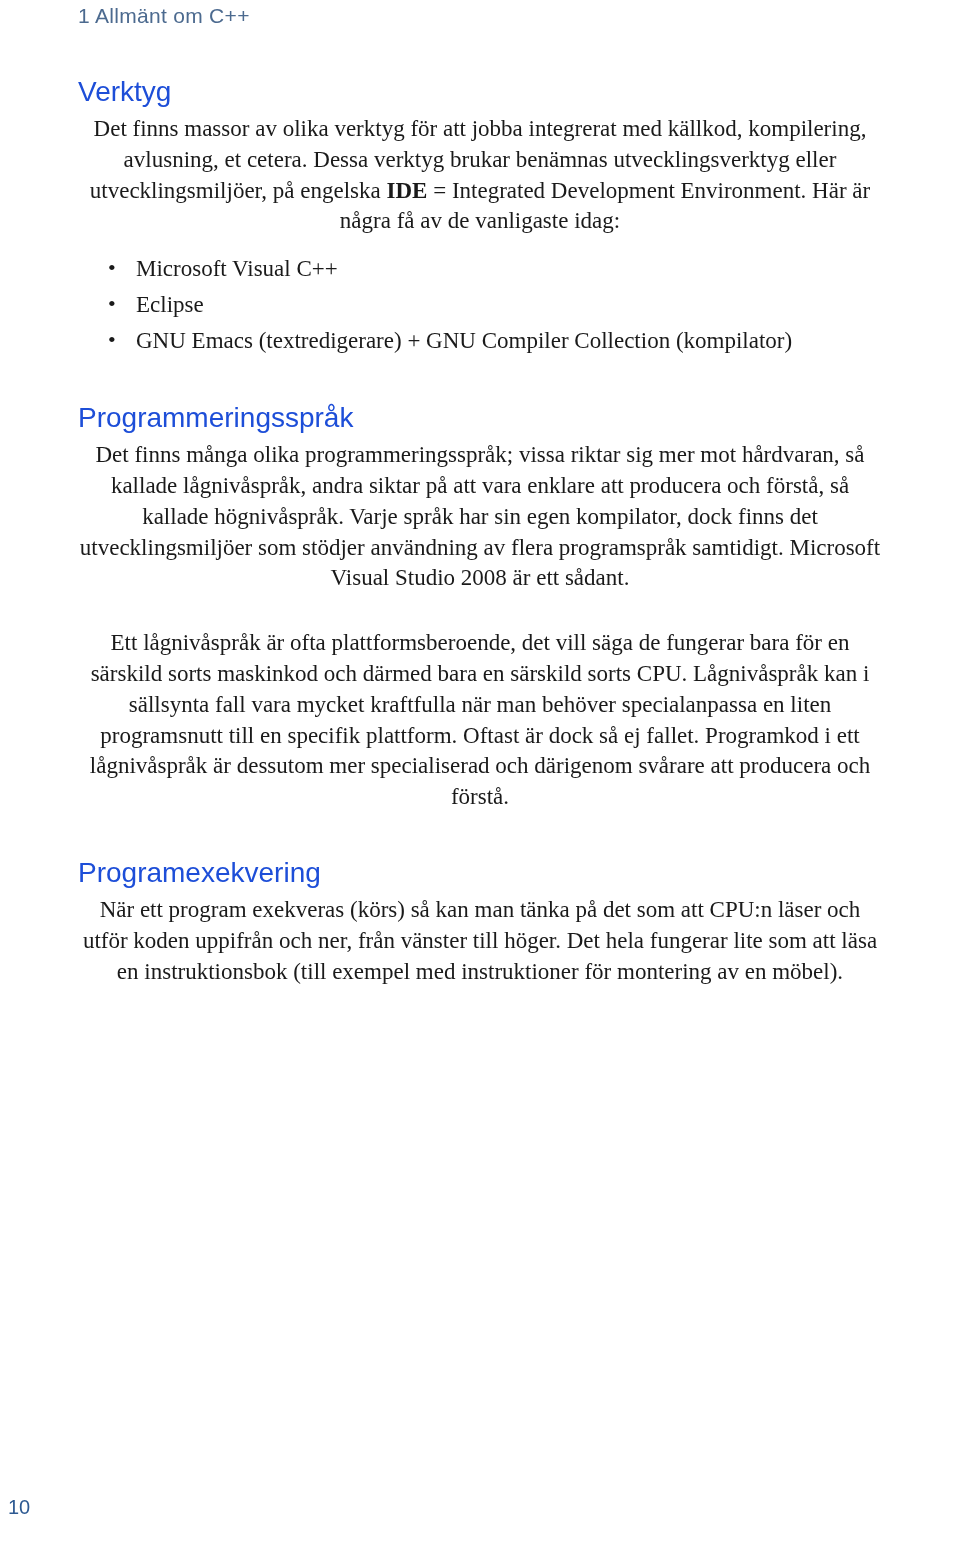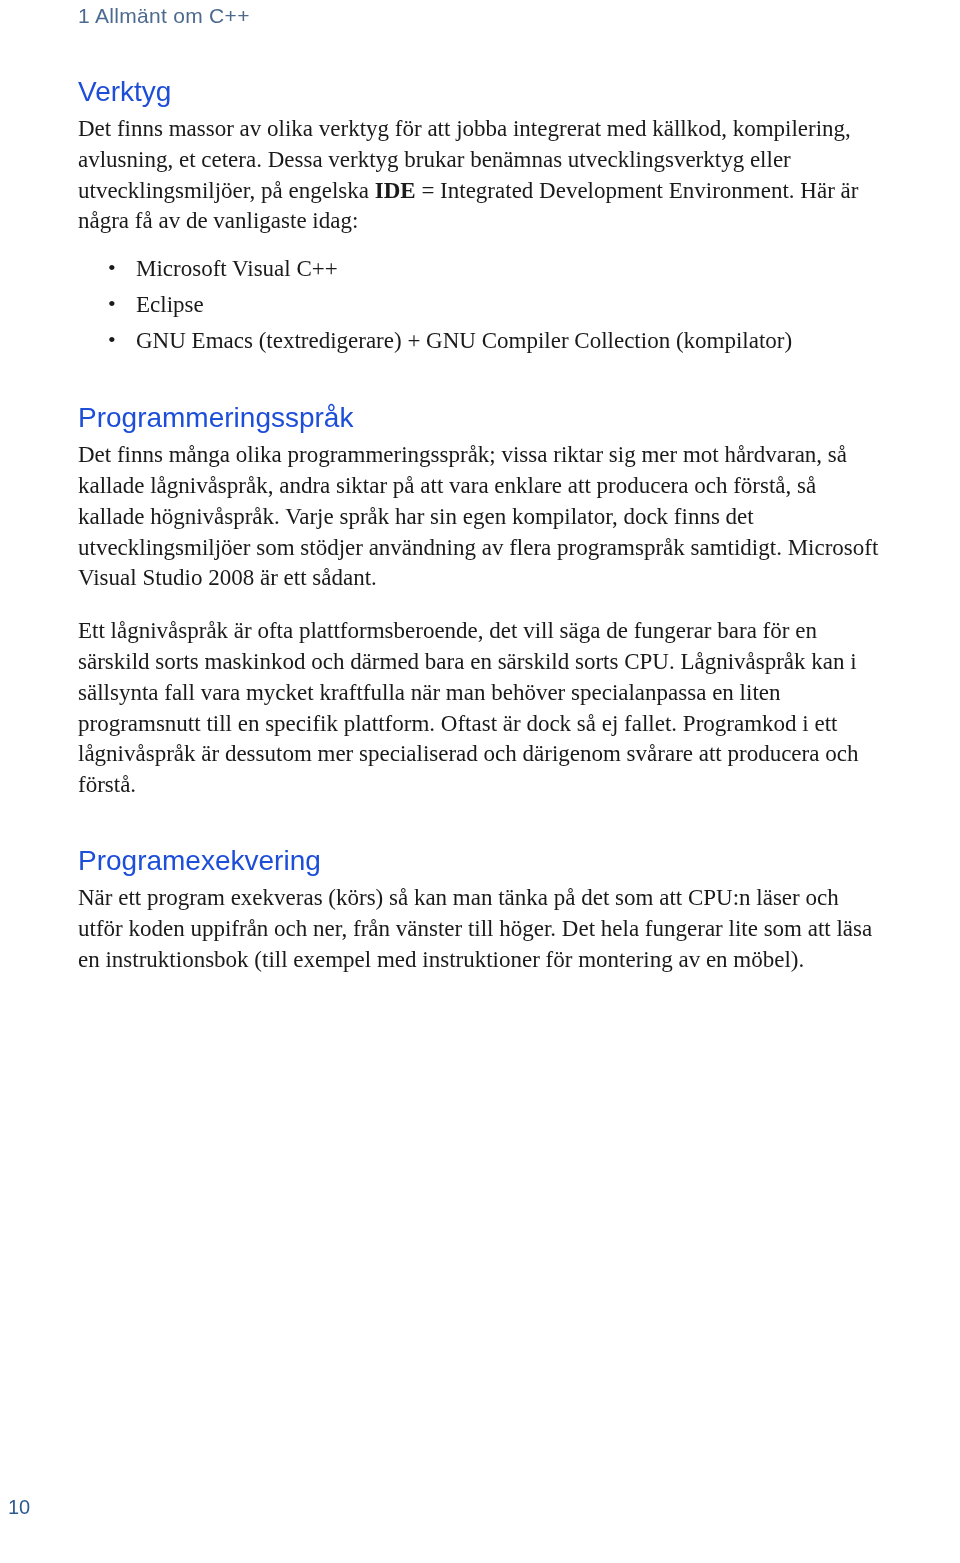--- a/index.html
+++ b/index.html
@@ -29,24 +29,24 @@
     color: #1d4ed8;
     font-size: 28px;
     margin-top: 44px;
     margin-bottom: 6px;
   }
   .body-text {
     font-size: 23px;
     line-height: 1.34;
     margin-top: 0;
     margin-bottom: 0;
-    text-align: left;
+    text-align: center;
   }
   .body-text + .body-text {
-    margin-top: 22px;
+    margin-top: 34px;
   }
   ul.bullets {
     list-style: none;
     padding-left: 58px;
     margin: 14px 0 0 0;
   }
   ul.bullets li {
     font-size: 23px;
     line-height: 1.55;
     position: relative;

